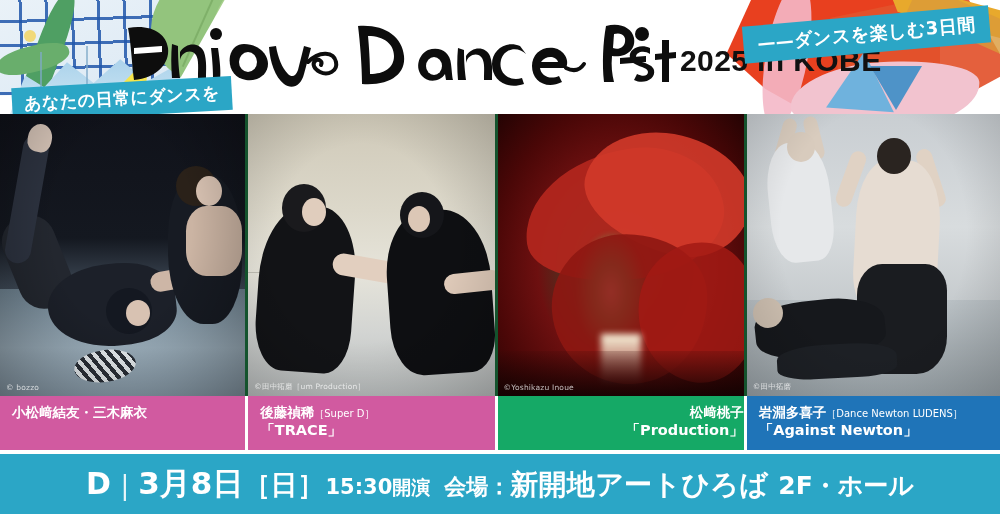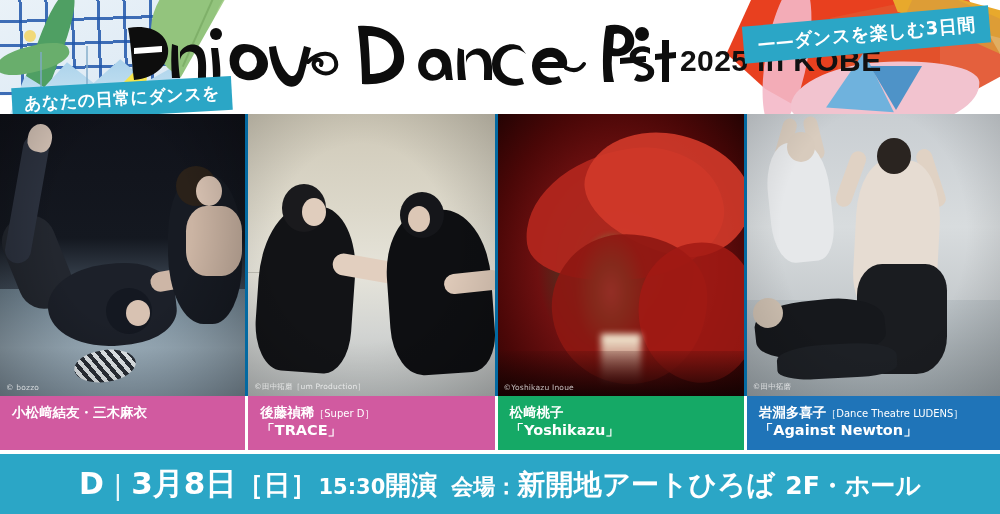--- a/index.html
+++ b/index.html
@@ -68,21 +68,21 @@
 
   
   .ribbon{position:absolute;background:#2ba6c6;color:#fff;font-weight:bold;
     font-family:"DejaVu Sans","Liberation Sans",sans-serif;white-space:nowrap;}
   .ribbon-tl{left:12px;top:82px;padding:5px 12px 6px 12px;font-size:17px;transform:rotate(-3.2deg);
     letter-spacing:.5px;}
   .ribbon-tr{right:10px;top:16px;padding:6px 14px 7px 14px;font-size:18px;transform:rotate(-5deg);
     letter-spacing:.5px;}
 
   
-  .strip{position:absolute;left:0;top:114px;width:1000px;height:282px;background:#0369a1;display:flex;}
+  .strip{position:absolute;left:0;top:114px;width:1000px;height:282px;background:#14532d;display:flex;}
   .cell{position:relative;height:282px;overflow:hidden;}
   .cell + .cell{margin-left:3px;}
   .c1{width:246px;}
   .c2{width:247px;}
   .c3{width:247px;}
   .c4{width:254px;}
   .credit{position:absolute;left:6px;bottom:4px;font-size:7.5px;color:rgba(255,255,255,.72);
     font-family:"DejaVu Sans","Liberation Sans",sans-serif;letter-spacing:.2px;white-space:nowrap;}
 
   
@@ -176,34 +176,34 @@
   .captions{position:absolute;left:0;top:396px;width:1000px;height:54px;display:flex;background:#fff;}
   .cap{position:relative;height:54px;color:#fff;box-sizing:border-box;padding:7px 0 0 12px;overflow:hidden;}
   .cap + .cap{margin-left:3px;}
   .cap .l1{font-size:13.5px;font-weight:bold;line-height:1.34;white-space:nowrap;
     font-family:"DejaVu Sans","Liberation Sans",sans-serif;}
   .cap .grp{font-size:10px;font-weight:normal;letter-spacing:0;}
   .cap .l2{font-size:14.5px;font-weight:bold;line-height:1.3;white-space:nowrap;
     font-family:"DejaVu Sans","Liberation Sans",sans-serif;}
   .cap1{width:246px;}
   .cap2{width:247px;}
-  .cap3{width:247px;}
+  .cap3{width:247px;text-align:right;}
   .cap4{width:254px;}
 
   
   .footer{position:absolute;left:0;bottom:0;width:1000px;height:60px;display:flex;
     align-items:center;justify-content:center;color:#fff;}
   .fline{display:flex;align-items:baseline;white-space:nowrap;
     font-family:"DejaVu Sans","Liberation Sans",sans-serif;}
   .fd{font-size:30px;font-weight:bold;letter-spacing:.5px;}
   .fsep{font-size:26px;font-weight:normal;margin:0 9px;opacity:.9;}
   .fdate{font-size:31px;font-weight:bold;letter-spacing:0;}
   .fdow{font-size:27px;font-weight:bold;}
   .ftime{font-size:21px;font-weight:bold;margin-left:1px;}
-  .fkai{font-size:26px;font-weight:bold;}
+  .fkai{font-size:19px;font-weight:bold;}
   .fvenue-label{font-size:22px;font-weight:bold;margin-left:14px;}
   .fvenue{font-size:28px;font-weight:bold;letter-spacing:.3px;}
   .ffloor{font-size:25px;font-weight:bold;margin-left:10px;}
 </style>
 </head>
 <body>
 
 <div class="poster">
 
   <div class="header">
@@ -374,26 +374,26 @@
       <div class="l1">
         <span>後藤禎稀</span><span class="grp">［Super D］</span>
       </div>
       <div class="l2">「TRACE」</div>
     </div>
 
     <div class="cap cap3" style="background: rgb(21, 169, 102);">
       <div class="l1">
         <span>松﨑桃子</span><span class="grp"></span>
       </div>
-      <div class="l2">「Yoshikazu」</div>
+      <div class="l2">「Production」</div>
     </div>
 
     <div class="cap cap4" style="background: rgb(31, 116, 184);">
       <div class="l1">
-        <span>岩淵多喜子</span><span class="grp">［Dance Theatre LUDENS］</span>
+        <span>岩淵多喜子</span><span class="grp">［Dance Newton LUDENS］</span>
       </div>
       <div class="l2">「Against Newton」</div>
     </div>
   </div>
 
   <div class="footer" style="background: rgb(43, 166, 198);">
     <div class="fline">
       <span class="fd">D</span>
       <span class="fsep">|</span>
       <span class="fdate">3月8日</span>

